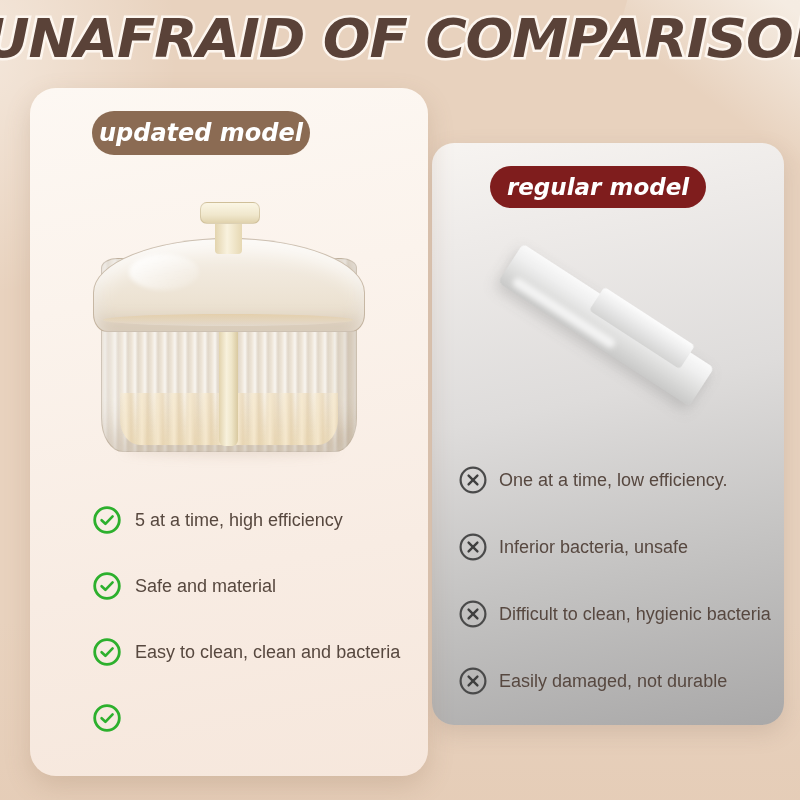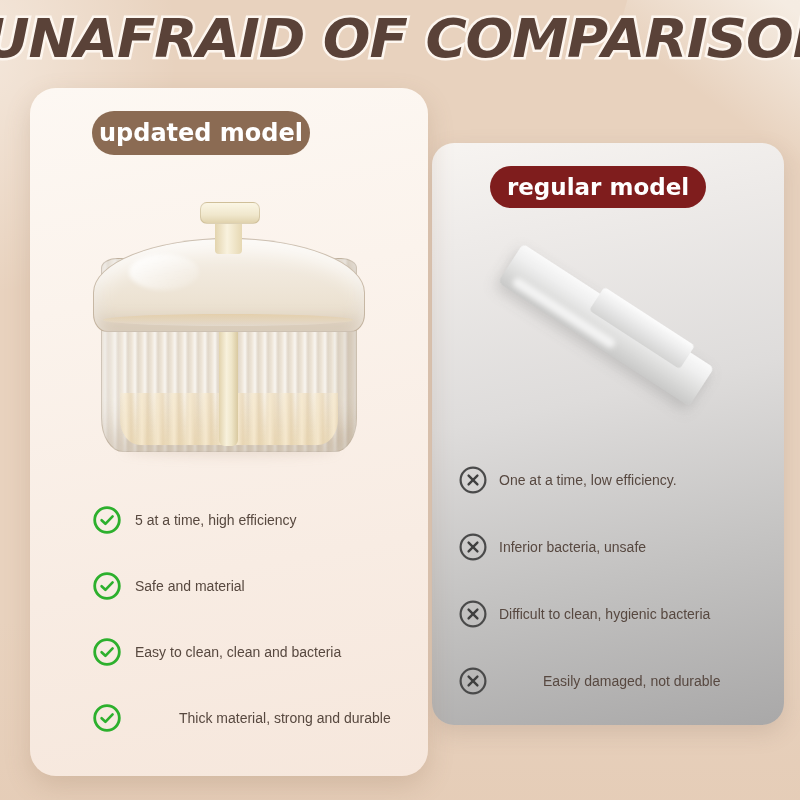--- a/index.html
+++ b/index.html
@@ -102,20 +102,21 @@
   
   .badge {
     position: absolute;
     display: flex;
     align-items: center;
     justify-content: center;
     border-radius: 999px;
     color: #ffffff;
     font-family: "DejaVu Sans", sans-serif;
     font-weight: bold;
+    font-style: italic;
     white-space: nowrap;
   }
   .badge-updated {
     left: 92px;
     top: 111px;
     width: 218px;
     height: 44px;
     background: #8b6b53;
     font-size: 24px;
     letter-spacing: 0px;
@@ -295,33 +296,33 @@
   }
   .list-left { left: 92px; top: 504px; width: 320px; }
   .list-right { left: 458px; top: 464px; width: 320px; }
 
   .feature-row {
     display: flex;
     align-items: center;
     height: 32px;
     margin-bottom: 34px;
   }
-  .feature-row:last-child { margin-bottom: 0; gap: 44px; }
+  .feature-row:last-child { margin-bottom: 0; }
 
   .f-icon {
     flex: 0 0 auto;
     width: 30px;
     height: 30px;
     margin-right: 13px;
   }
   .f-icon svg { display: block; width: 30px; height: 30px; }
 
   .f-text {
     font-family: "Liberation Sans", sans-serif;
-    font-size: 14px;
+    font-size: 18px;
     line-height: 20px;
     color: #57483f;
     white-space: nowrap;
   }
   .list-right .f-text { color: #574840; }
   .list-right .f-icon { margin-right: 11px; }
   .list-right .feature-row { margin-bottom: 35px; }
 </style>
 </head>
 <body>
@@ -437,18 +438,17 @@
       <span class="f-text">Easy to clean, clean and bacteria</span>
     </div>
 
     <div class="feature-row">
       <span class="f-icon">
         <svg viewBox="0 0 30 30">
           <circle cx="15" cy="15" r="12.3" fill="none" stroke="#2db02d" stroke-width="2.8"></circle>
           <path d="M9.6 15.2 L13.4 18.8 L20.6 11.4" fill="none" stroke="#2db02d" stroke-width="2.6" stroke-linecap="round" stroke-linejoin="round"></path>
         </svg>
       </span>
-      <span class="f-text">Thick material, strong and durable</span>
     </div>
 
   </div>
 
 </div>
 
 </body></html>

